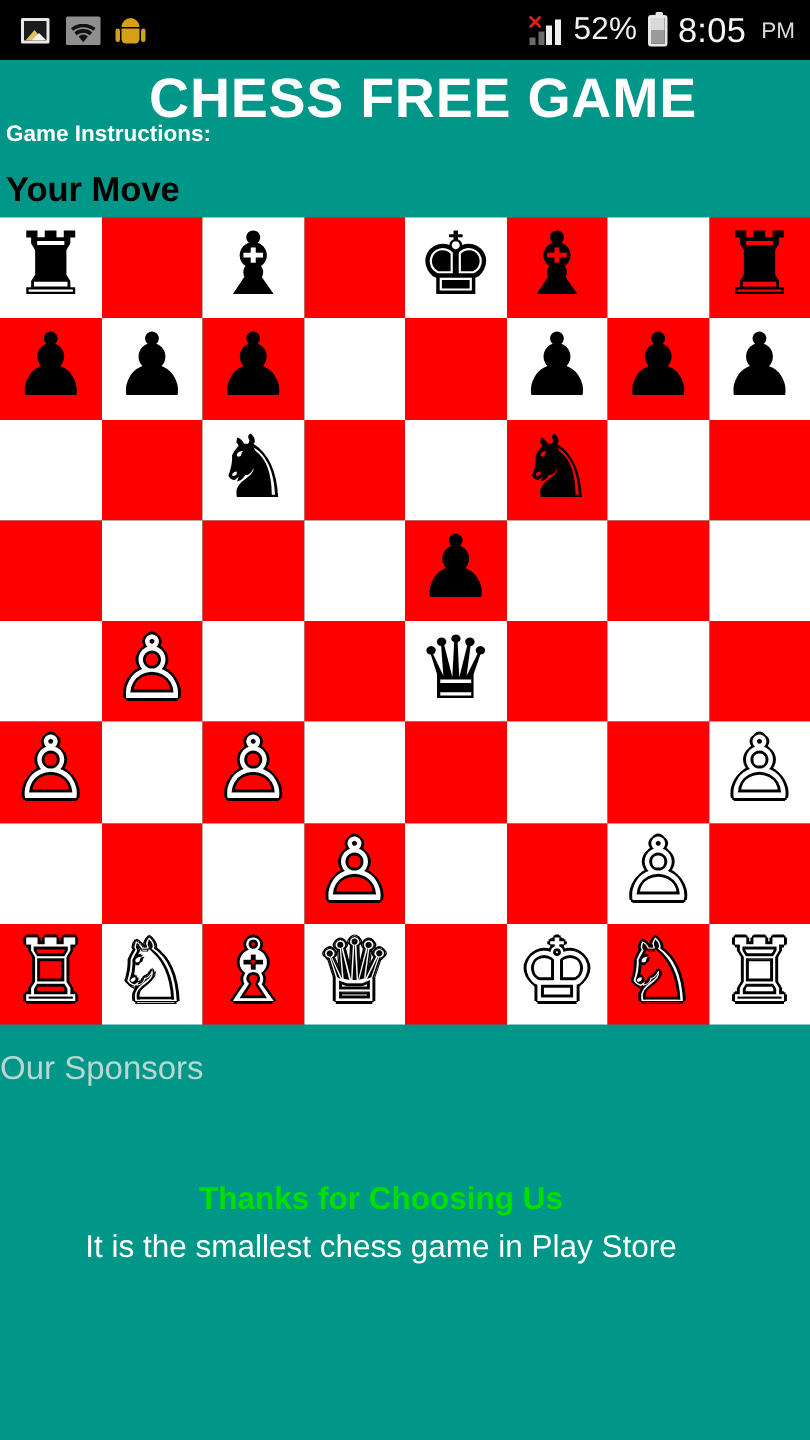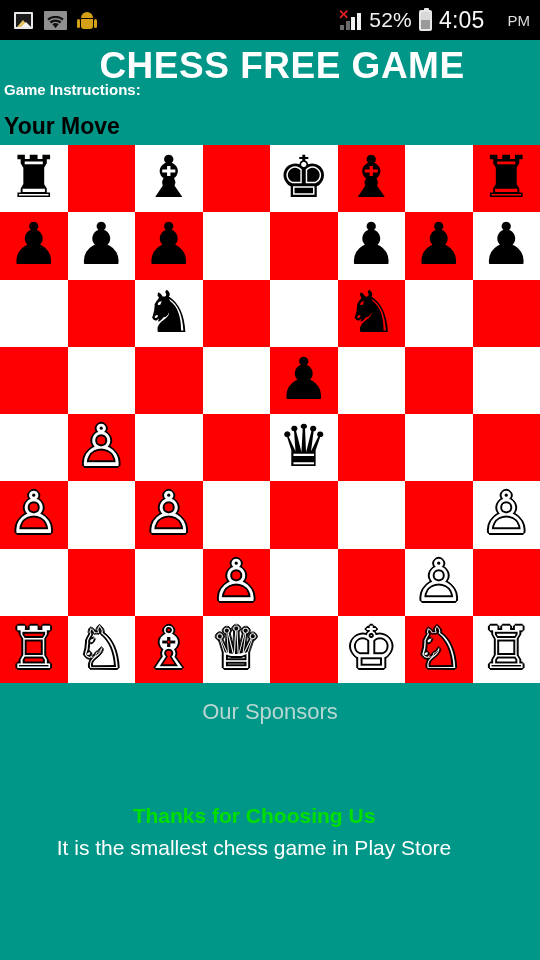--- a/index.html
+++ b/index.html
@@ -169,21 +169,21 @@
     background: #d8d8d8;
   }
   .sb-time {
     color: #f7f7f7;
     font-size: 23px;
     letter-spacing: 0.2px;
   }
   .sb-ampm {
     color: #dcdcdc;
     font-size: 15px;
-    margin-left: 16px;
+    margin-left: 3px;
   }
 
   
   .title {
     position: absolute;
     left: 0; top: 40px;
     width: 540px;
     text-align: center;
     color: #ffffff;
     font-size: 37px;
@@ -245,31 +245,31 @@
   .piece.b {
     color: #000000;
   }
 
   
   .sponsors {
     position: absolute;
     left: 0; top: 683px;
     width: 540px;
     height: 110px;
-    text-align: center;
+    text-align: left;
   }
   .sponsors-label {
     color: #b9d7d2;
     font-size: 22px;
     line-height: 57px;
   }
 
   .footer {
     position: absolute;
-    left: 0; top: 800px;
+    left: 0; top: 784px;
     width: 508px;
     text-align: center;
   }
   .footer-head {
     color: #00e000;
     font-size: 21px;
     font-weight: bold;
     line-height: 31px;
   }
   .footer-sub {
@@ -306,21 +306,21 @@
           <i></i>
           <i class="on"></i>
           <i class="on"></i>
         <span class="xmark">✕</span>
       </span>
       <span class="sb-pct">52%</span>
       <span class="ic-battery">
         <span class="top-fill"></span>
           <span class="fill"></span>
       </span>
-      <span class="sb-time">4:05</span>
+      <span class="sb-time">8:05</span>
       <span class="sb-ampm">PM</span>
     </div>
   </div>
 
   <div class="title">CHESS FREE GAME</div>
   <div class="instructions-label">Game Instructions:</div>
   <div class="instructions-value">Your Move</div>
 
   <div class="board" id="chess-board">
       <div class="sq light">

